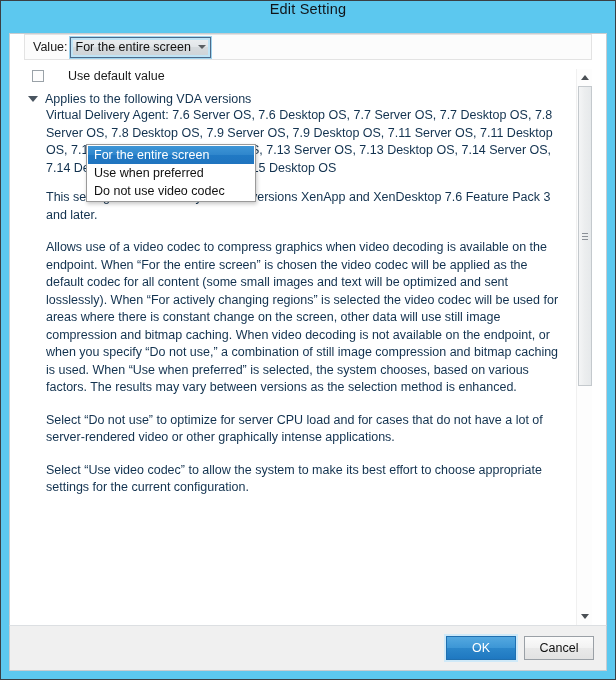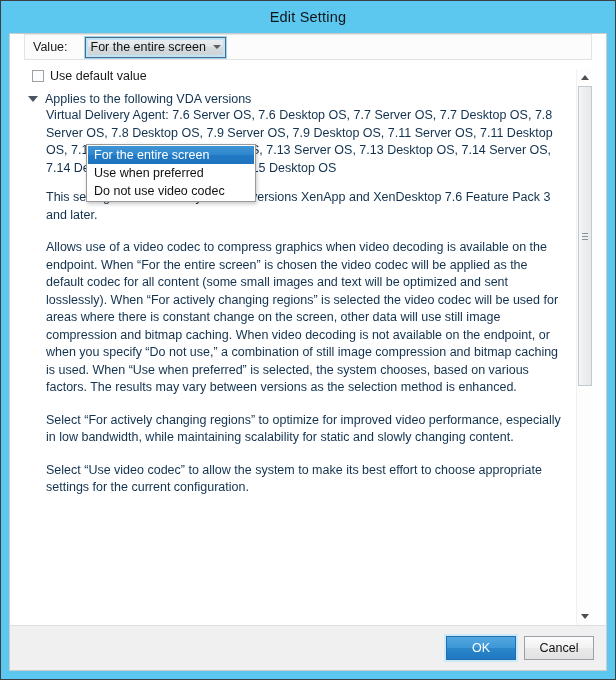--- a/index.html
+++ b/index.html
@@ -17,21 +17,21 @@
     width: 616px; height: 680px;
     background: #5cc8ef;
     border: 1px solid #3a3f44;
     display: flex;
     flex-direction: column;
   }
   .titlebar {
     height: 32px;
     flex: 0 0 32px;
     display: flex;
-    align-items: center;
+    align-items: flex-start;
     justify-content: center;
     color: #111;
     font-size: 14px;
     letter-spacing: .2px;
   }
   .title-text { font-size: 14.5px; color: #11151a; }
 
   
   .client {
     flex: 1 1 auto;
@@ -60,21 +60,21 @@
     height: 26px;
     display: flex;
     align-items: center;
     padding-left: 8px;
     position: relative;
     z-index: 3;
   }
   .value-label {
     font-size: 12.5px;
     color: #1a1a1a;
-    margin-right: 17px;
+    margin-right: 2px;
   }
   .combo {
     position: relative;
     width: 141px;
     height: 21px;
     background: linear-gradient(to bottom, #eceff1 0%, #e2e6e9 45%, #d5dadd 50%, #cdd2d6 100%);
     border: 1px solid #4d6b8a;
     outline: 2px solid #bfe4f6;
     outline-offset: -3px;
     box-shadow: 0 0 0 1px #9fd4ef;
@@ -145,21 +145,21 @@
     align-items: center;
     margin: 0 0 9px 8px;
   }
   .cbox {
     width: 12px; height: 12px;
     border: 1px solid #9aa2a8;
     background: #fdfdfd;
     margin-right: 6px;
     flex: 0 0 auto;
   }
-  .cbox-label { font-size: 12.5px; color: #1a1a1a; }
+  .cbox-label { font-size: 12.5px; color: #1a1a1a; margin-left: 18px; }
 
   .section { margin-bottom: 2px; }
   .sec-head {
     display: flex;
     align-items: center;
     margin-left: 4px;
   }
   .expander {
     width: 0; height: 0;
     border-left: 5px solid transparent;
@@ -318,21 +318,21 @@
             <span class="expander"></span>
             <span class="sec-title">Applies to the following VDA versions</span>
           </div>
           <div class="sec-body">Virtual Delivery Agent: 7.6 Server OS, 7.6 Desktop OS, 7.7 Server OS, 7.7 Desktop OS, 7.8 Server OS, 7.8 Desktop OS, 7.9 Server OS, 7.9 Desktop OS, 7.11 Server OS, 7.11 Desktop OS, 7.12 Server OS, 7.12 Desktop OS, 7.13 Server OS, 7.13 Desktop OS, 7.14 Server OS, 7.14 Desktop OS, 7.15 Server OS, 7.15 Desktop OS</div>
         </div>
 
         <div class="section" style="margin-top:12px;">
           <div class="sec-body desc-body">
             <p>This setting is available only on VDA versions XenApp and XenDesktop 7.6 Feature Pack 3 and later.</p>
             <p>Allows use of a video codec to compress graphics when video decoding is available on the endpoint. When “For the entire screen” is chosen the video codec will be applied as the default codec for all content (some small images and text will be optimized and sent losslessly). When “For actively changing regions” is selected the video codec will be used for areas where there is constant change on the screen, other data will use still image compression and bitmap caching. When video decoding is not available on the endpoint, or when you specify “Do not use,” a combination of still image compression and bitmap caching is used. When “Use when preferred” is selected, the system chooses, based on various factors. The results may vary between versions as the selection method is enhanced.</p>
-            <p>Select “For actively changing regions” to optimize for improved video performance, especially in low bandwidth, while maintaining scalability for static and slowly changing content.</p>
+            <p>Select “Do not use” to optimize for server CPU load and for cases that do not have a lot of server-rendered video or other graphically intense applications.</p>
             <p>Select “Use video codec” to allow the system to make its best effort to choose appropriate settings for the current configuration.</p>
           </div>
         </div>
 
       </div>
 
       <div class="scrollbar">
         <div class="sb-btn">
           <span class="sb-arrow-up"></span>
         </div>

